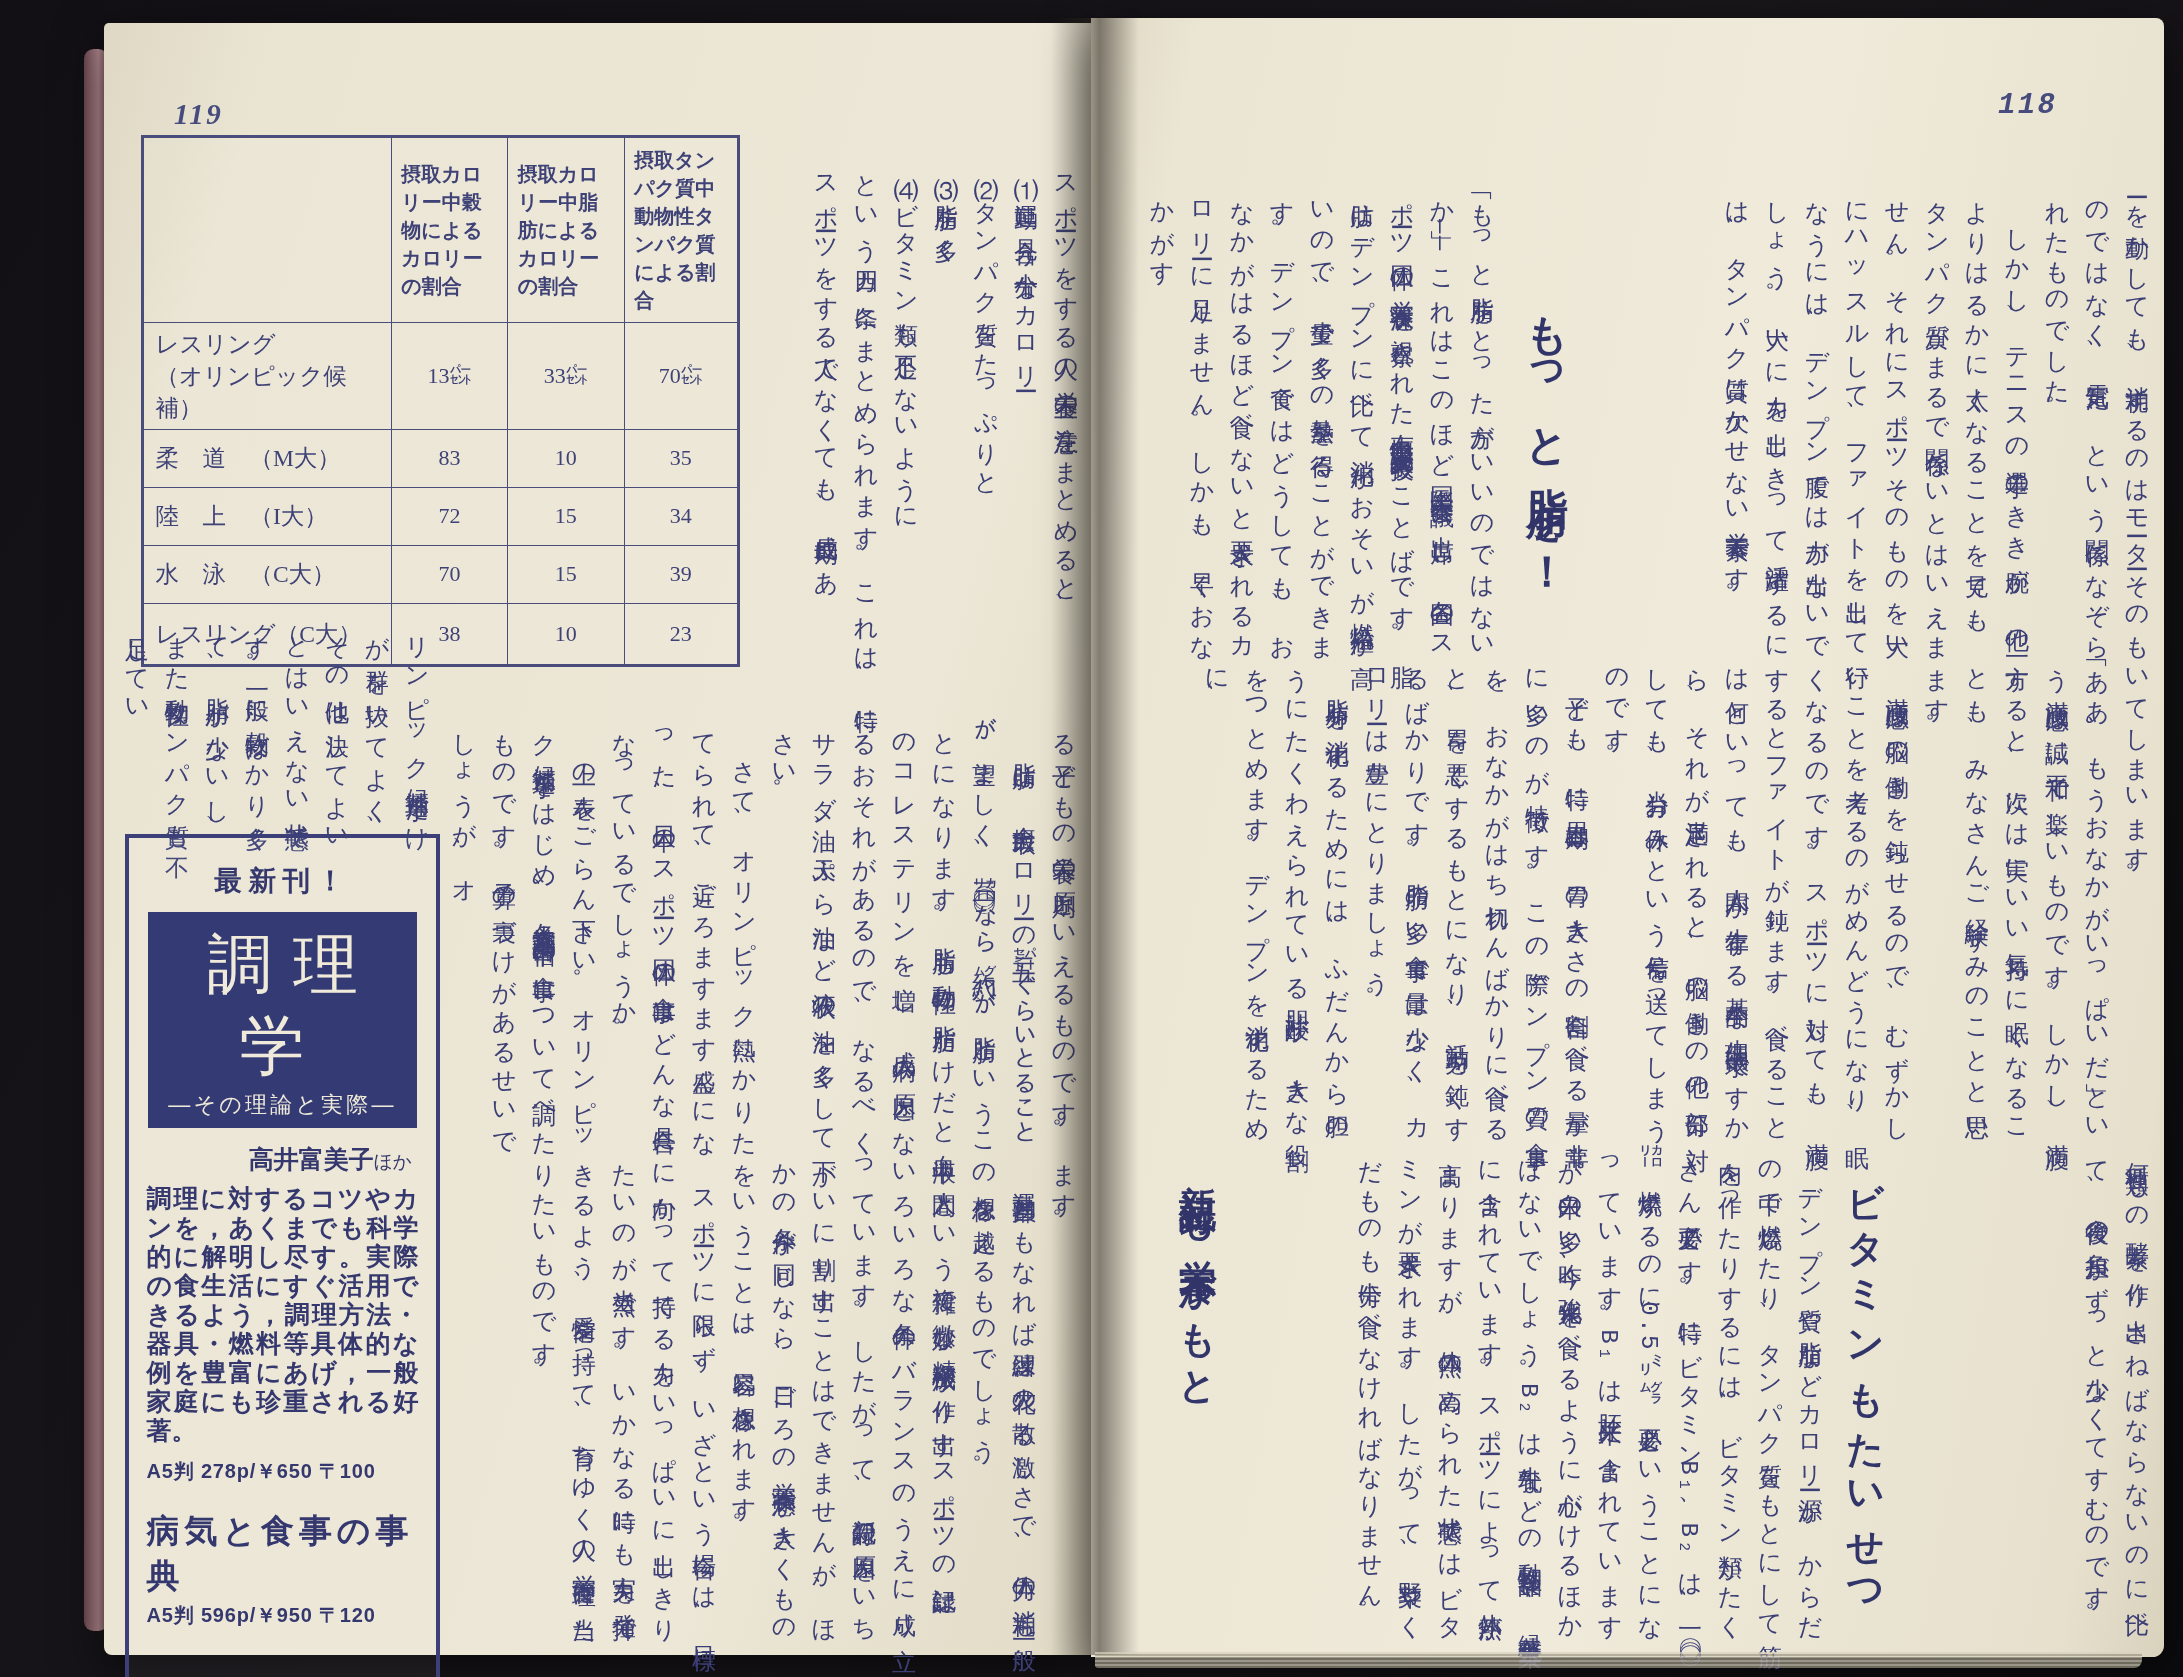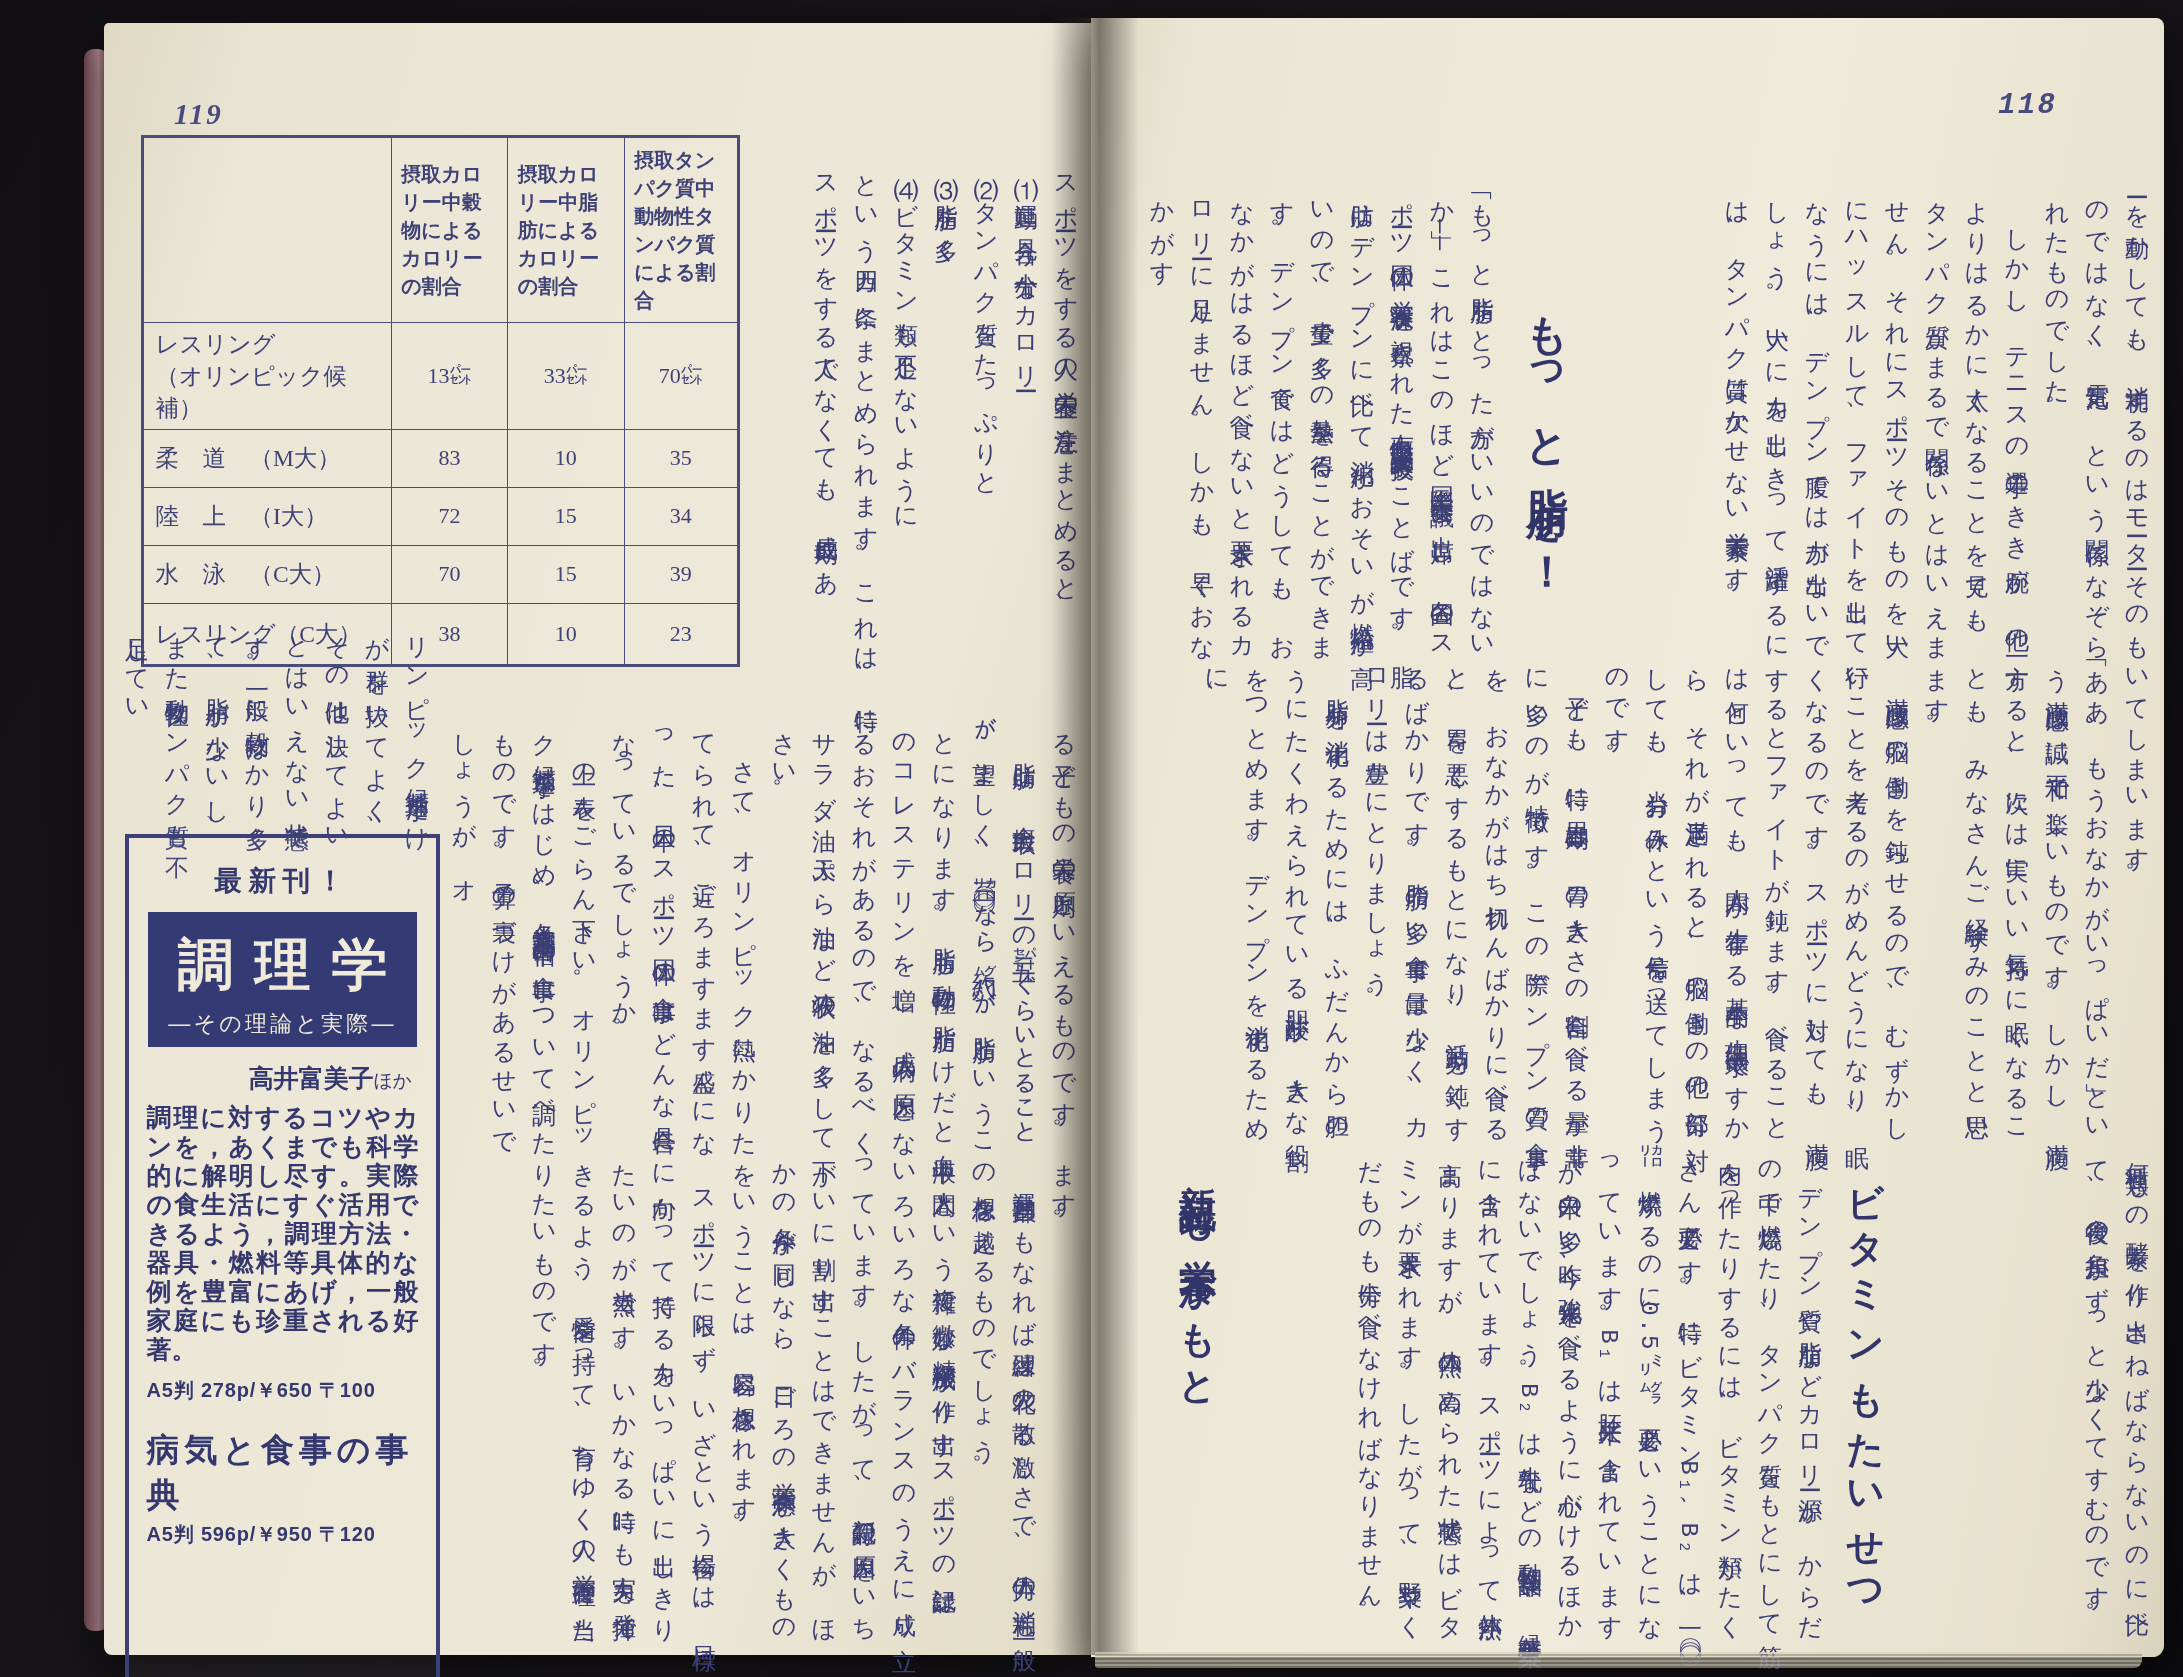--- a/index.html
+++ b/index.html
@@ -30,21 +30,21 @@
   .ntable td,.ntable th{border:1.6px solid #4a4d7c;vertical-align:middle;}
   .ntable thead th{font-size:20px;line-height:28px;font-weight:bold;text-align:left;padding:8px 9.7px;}
   .ntable .rowlabel{font-size:23.5px;padding:4.9px 11.4px;text-align:left;white-space:pre-line;line-height:32px;}
   .ntable .val{font-size:22px;text-align:center;padding:3.2px 4.9px;}
   .ntable{border:3.2px solid #4a4d7c;}
   
   .ad{position:absolute;border:4px solid #3c3f78;background:rgba(255,255,255,.05);
       color:#35386e;padding:21px 16px 14.6px 16px;box-sizing:border-box;font-family:"Liberation Sans","DejaVu Sans",sans-serif;}
   .ad .tag{text-align:center;font-size:27.6px;font-weight:bold;letter-spacing:6.5px;margin:3.2px 0 13px 0;}
   .ad .titlebox{background:#343a74;color:#efead9;text-align:center;padding:11.4px 4.9px 8px 4.9px;margin:0 3.2px;}
-  .ad .titlebox .t{font-size:56px;font-weight:bold;letter-spacing:21px;text-indent:21px;line-height:81px;}
+  .ad .titlebox .t{font-size:65px;font-weight:normal;letter-spacing:21px;text-indent:21px;line-height:81px;}
   .ad .titlebox .s{font-size:22px;letter-spacing:3.2px;margin-top:4.9px;}
   .ad .author{text-align:right;font-size:25px;margin:14.6px 8px 8px 0;font-weight:bold;}
   .ad .author small{font-size:18.7px;font-weight:normal;}
   .ad .desc{font-size:25px;line-height:29px;text-align:justify;font-weight:bold;margin:4.9px 1.6px;}
   .ad .spec{font-size:20px;font-weight:bold;letter-spacing:0.8px;margin:13px 0 4.9px 1.6px;}
   .ad .b2title{font-size:33px;font-weight:bold;letter-spacing:4.9px;margin:24px 0 3.2px 1.6px;}
 </style>
 </head>
 <body>
 

